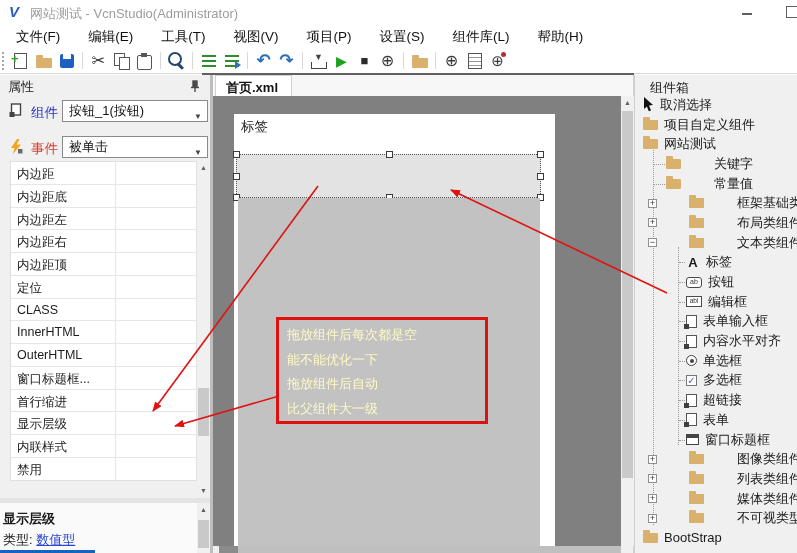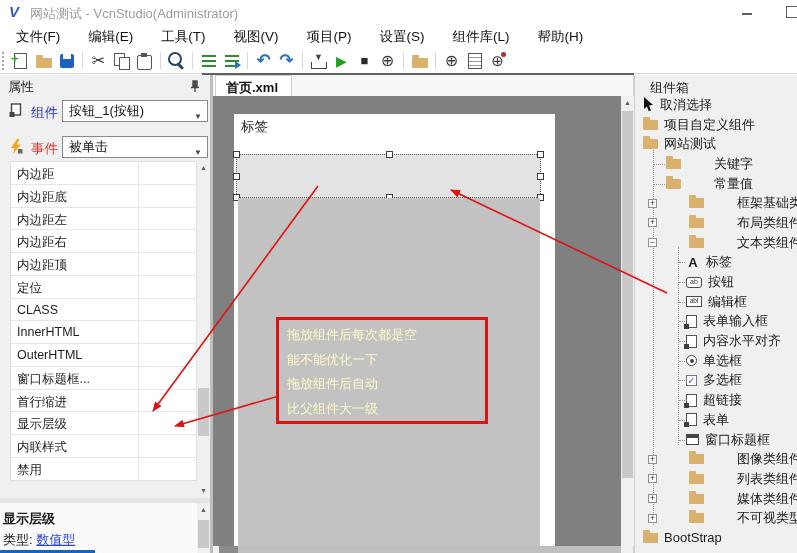--- a/index.html
+++ b/index.html
@@ -78,21 +78,21 @@
   #event-label { color:#d93a2b; }
   .combo { position:absolute; left:62px; top:0; width:146px; height:22px; background:#fff;
     border:1px solid #8a8a8a; font-size:13px; line-height:20px; padding-left:6px; color:#111; }
   .combo::after { content:"▼"; position:absolute; right:5px; top:6px; font-size:8px; color:#444; }
   #component-row { position:absolute; left:0; top:25px; width:210px; height:24px; }
   #event-row { position:absolute; left:0; top:53px; width:210px; height:24px;margin-top:8px; }
 
   #prop-grid { position:absolute; left:10px; top:86px; width:187px; height:320px; background:#fff;
     border:1px solid #e0e0e0; overflow:hidden; }
   .prop-row { height:22.76px; display:flex; border-bottom:1px solid #e6e6e6; }
-  .prop-name { width:128px; border-right:1px solid #e6e6e6; font-size:12.5px; padding:4px 0 0 6px;
+  .prop-name { width:105px; border-right:1px solid #e6e6e6; font-size:12.5px; padding:4px 0 0 6px;
     white-space:nowrap; overflow:hidden; }
   .prop-value { flex:1; font-size:12.5px; padding:4px 0 0 5px; }
 
   .vscroll { position:absolute; width:13px; background:#f0f0f0; }
   .vscroll .sb-up,.vscroll .sb-down { position:absolute; left:0; width:13px; height:13px; font-size:7px;
     color:#606060; text-align:center; line-height:13px; }
   .vscroll .sb-thumb { position:absolute; left:1px; width:11px; background:#c9c9c9; }
   #grid-scroll { left:197px; top:86px; height:336px; }
   #grid-scroll .sb-down { bottom:0; }
   #grid-scroll .sb-thumb { top:227px; height:48px; }

